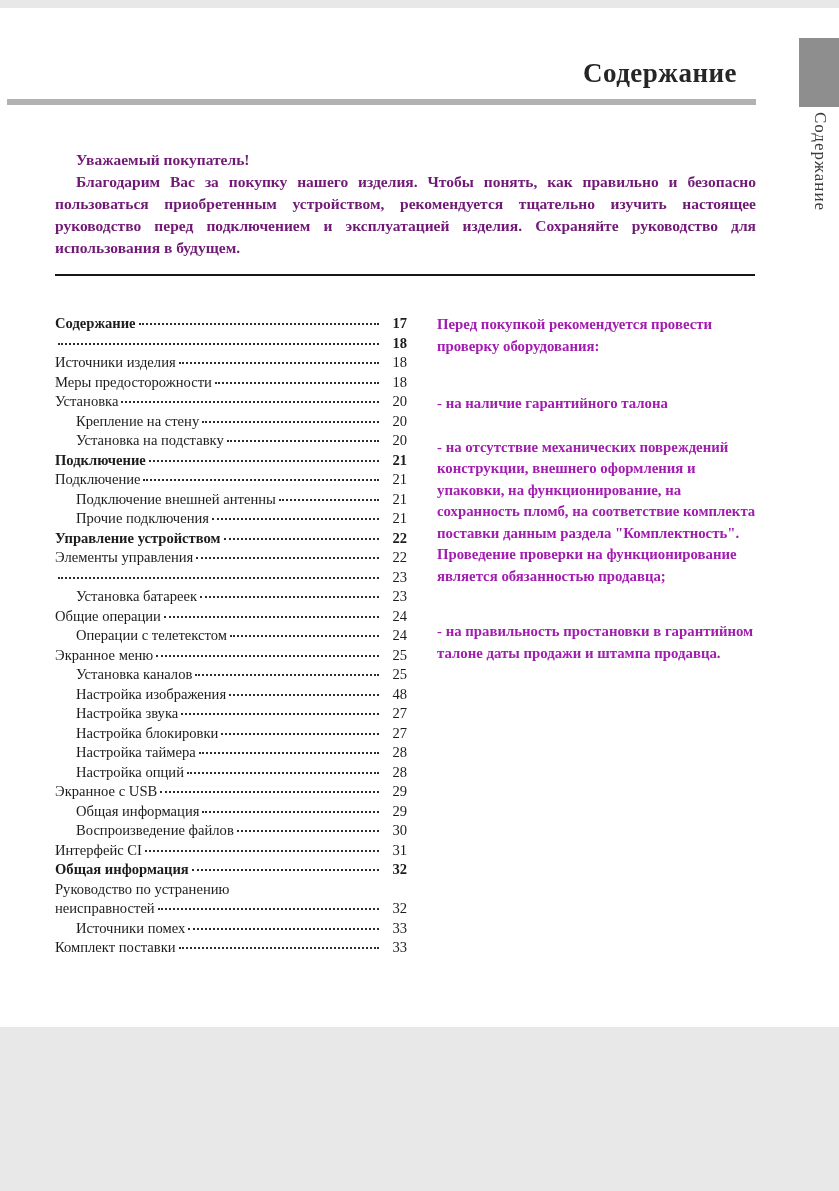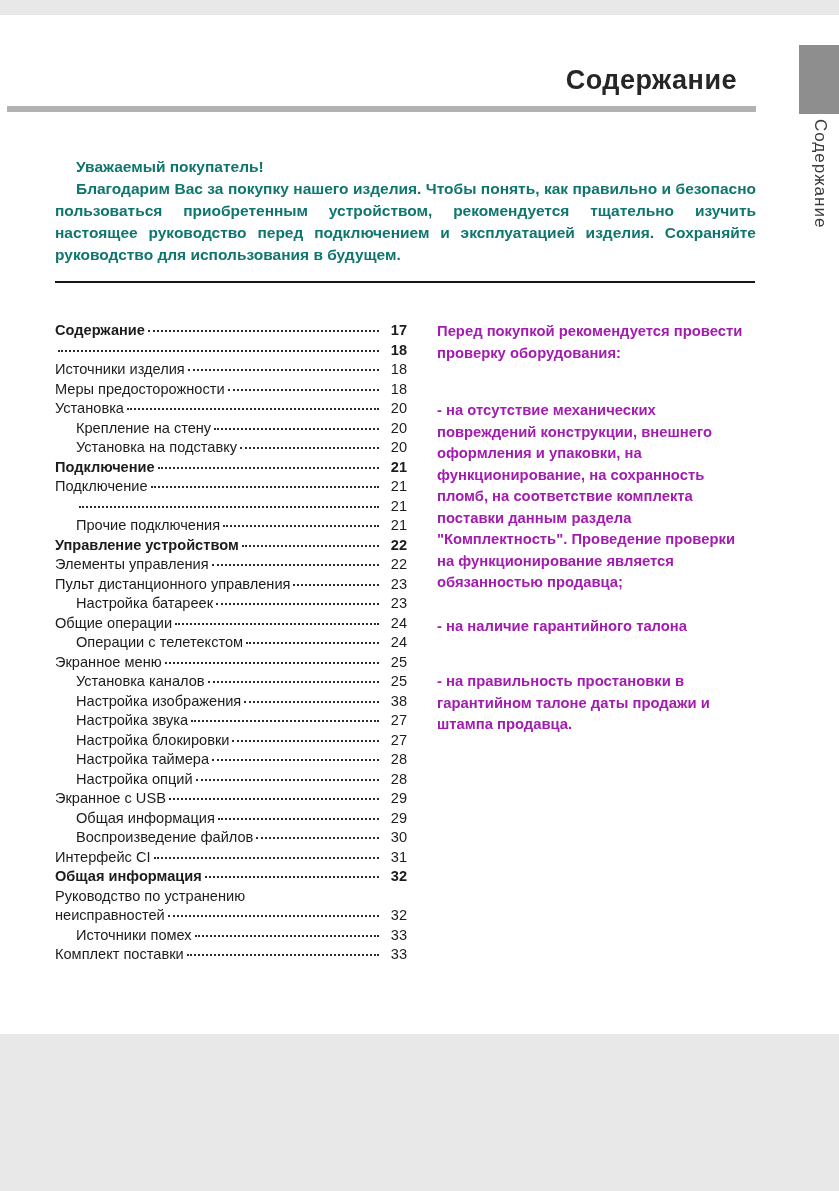--- a/index.html
+++ b/index.html
@@ -1,23 +1,23 @@
 <!DOCTYPE html>
 <html><head>
 <meta charset="utf-8">
 <style>
   * { margin: 0; padding: 0; box-sizing: border-box; }
   html, body { background: #e8e8e8; }
   .page {
     position: relative;
     width: 839px;
     height: 1019px;
-    margin: 15px auto;
+    margin: 8px auto;
     background: #ffffff;
-    font-family: Liberation Sans, sans-serif;
+    font-family: Liberation Serif, serif;
     color: #1c1c1c;
     overflow: hidden;
   }
 
   
   .header-title {
     position: absolute;
     top: 50px; left: 55px; width: 682px;
     text-align: right;
     font-size: 27px;
@@ -46,21 +46,21 @@
     letter-spacing: 1px;
   }
 
   
   .intro {
     position: absolute;
     top: 141px; left: 55px; width: 701px;
     font-weight: bold;
     font-size: 15.5px;
     line-height: 22px;
-    color: #0f766e;
+    color: #701a75;
   }
   .intro .greeting { text-indent: 21px; }
   .intro .body { text-indent: 21px; text-align: justify; }
 
   .divider {
     position: absolute;
     top: 266px; left: 55px; width: 700px;
     border-top: 2px solid #161616;
   }
 
@@ -187,20 +187,21 @@
           <span class="toc-page">21</span>
         </div>
 
         <div class="toc-row">
           <span class="toc-label">Подключение</span>
           <span class="toc-leader"></span>
           <span class="toc-page">21</span>
         </div>
 
         <div class="toc-row indent">
+          <span class="toc-label">Подключение внешней антенны</span>
           <span class="toc-leader"></span>
           <span class="toc-page">21</span>
         </div>
 
         <div class="toc-row indent">
           <span class="toc-label">Прочие подключения</span>
           <span class="toc-leader"></span>
           <span class="toc-page">21</span>
         </div>
 
@@ -210,27 +211,26 @@
           <span class="toc-page">22</span>
         </div>
 
         <div class="toc-row">
           <span class="toc-label">Элементы управления</span>
           <span class="toc-leader"></span>
           <span class="toc-page">22</span>
         </div>
 
         <div class="toc-row">
-          <span class="toc-label">Пульт дистанционного управления</span>
           <span class="toc-leader"></span>
           <span class="toc-page">23</span>
         </div>
 
         <div class="toc-row indent">
-          <span class="toc-label">Настройка батареек</span>
+          <span class="toc-label">Установка батареек</span>
           <span class="toc-leader"></span>
           <span class="toc-page">23</span>
         </div>
 
         <div class="toc-row">
           <span class="toc-label">Общие операции</span>
           <span class="toc-leader"></span>
           <span class="toc-page">24</span>
         </div>
 
@@ -248,21 +248,21 @@
 
         <div class="toc-row indent">
           <span class="toc-label">Установка каналов</span>
           <span class="toc-leader"></span>
           <span class="toc-page">25</span>
         </div>
 
         <div class="toc-row indent">
           <span class="toc-label">Настройка изображения</span>
           <span class="toc-leader"></span>
-          <span class="toc-page">38</span>
+          <span class="toc-page">48</span>
         </div>
 
         <div class="toc-row indent">
           <span class="toc-label">Настройка звука</span>
           <span class="toc-leader"></span>
           <span class="toc-page">27</span>
         </div>
 
         <div class="toc-row indent">
           <span class="toc-label">Настройка блокировки</span>
@@ -335,23 +335,23 @@
           <span class="toc-leader"></span>
           <span class="toc-page">33</span>
         </div>
 
       </div>
 
     <div class="right-col">
 
         <p class="note">Перед покупкой рекомендуется провести проверку оборудования:</p>
 
+        <p class="note">- на наличие гарантийного талона</p>
+
         <p class="note">- на отсутствие механических повреждений конструкции, внешнего оформления и упаковки, на функционирование, на сохранность пломб, на соответствие комплекта поставки данным раздела "Комплектность". Проведение проверки на функционирование является обязанностью продавца;</p>
-
-        <p class="note">- на наличие гарантийного талона</p>
 
         <p class="note">- на правильность простановки в гарантийном талоне даты продажи и штампа продавца.</p>
 
       </div>
 
   </div>
 
   <div class="footer-logo" style="color: rgb(226, 0, 26);">TELEFUNKEN</div>
   <div class="bottom-tab"></div>
   <div class="footer-page-number">17</div>

